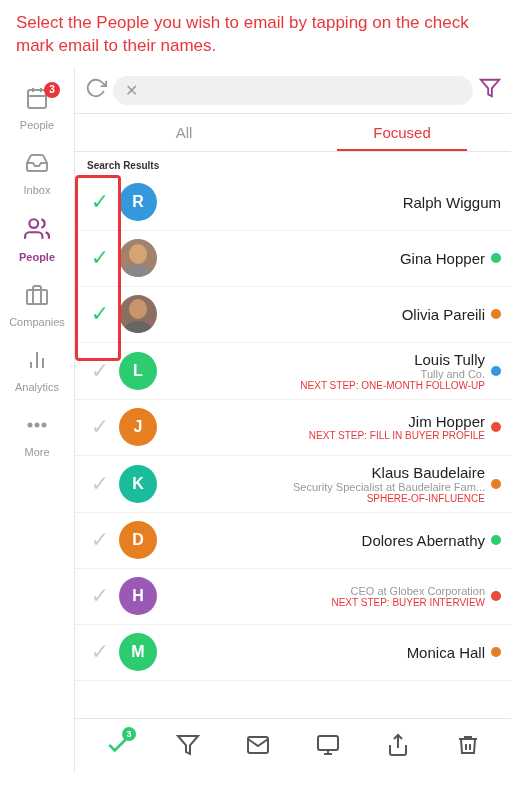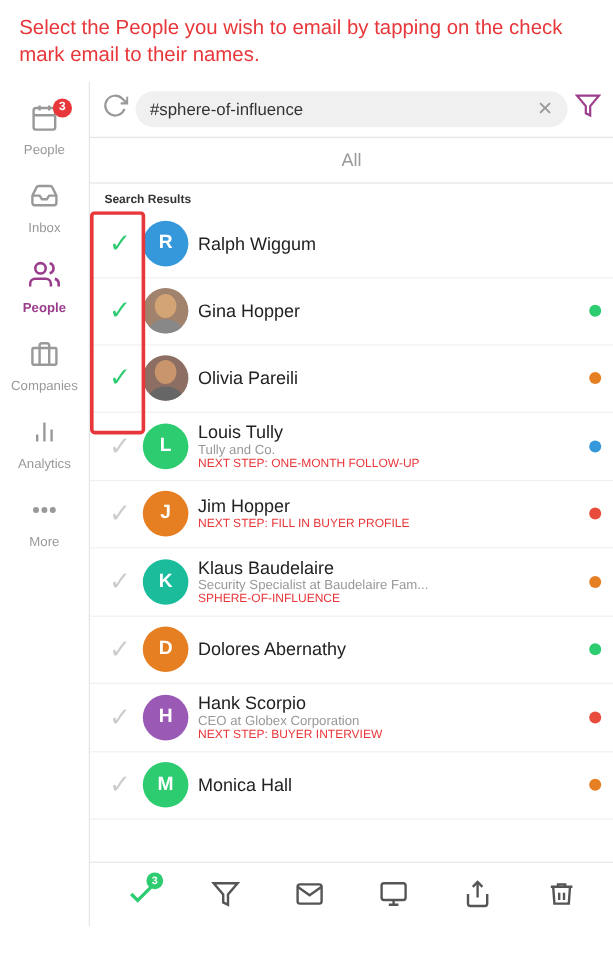--- a/index.html
+++ b/index.html
@@ -213,20 +213,21 @@
       font-weight: bold;
       color: #fff;
       flex-shrink: 0;
       margin-right: 8px;
       overflow: hidden;
     }
 
     .contact-info {
       flex: 1;
       min-width: 0;
+      text-align: right;
     }
     .contact-name {
       font-size: 15px;
       color: #222;
       font-weight: 500;
     }
     .contact-sub {
       font-size: 11px;
       color: #999;
       white-space: nowrap;
@@ -375,33 +376,35 @@
   <div class="content">
 
     <div class="search-bar">
       <span class="refresh-icon">
         <svg width="22" height="22" viewBox="0 0 24 24" fill="none" stroke="#999" stroke-width="2">
           <polyline points="23 4 23 10 17 10"></polyline>
           <path d="M20.49 15a9 9 0 1 1-2.12-9.36L23 10"></path>
         </svg>
       </span>
       <div class="search-input-wrap">
-        <span class="search-value">#sphere-of-influence</span>
         <span class="clear-icon">✕</span>
       </div>
       <span class="filter-icon">
         <svg width="22" height="22" viewBox="0 0 24 24" fill="none" stroke="#9b3d8d" stroke-width="2">
           <polygon points="22 3 2 3 10 12.46 10 19 14 21 14 12.46 22 3"></polygon>
         </svg>
       </span>
     </div>
 
     <div class="tabs">
       <div class="tab">
         <span>All</span>
+      </div>
+      <div class="tab active">
+        <span>Focused</span>
       </div>
     </div>
 
     <div class="results-header">Search Results</div>
 
     <div class="contact-list">
 
       <div class="selected-box"></div>
 
       <div class="contact-item">
@@ -494,21 +497,20 @@
         </div>
         <div class="status-dot" style="background:#2ecc71;"></div>
       </div>
 
       <div class="contact-item">
         <div class="check-area">
           <span class="checkmark">✓</span>
         </div>
         <div class="avatar av-purple">H</div>
         <div class="contact-info">
-          <div class="contact-name">Hank Scorpio</div>
           <div class="contact-sub">CEO at Globex Corporation</div>
           <div class="contact-sub highlight">NEXT STEP: BUYER INTERVIEW</div>
         </div>
         <div class="status-dot" style="background:#e74c3c;"></div>
       </div>
 
       <div class="contact-item">
         <div class="check-area">
           <span class="checkmark">✓</span>
         </div>

